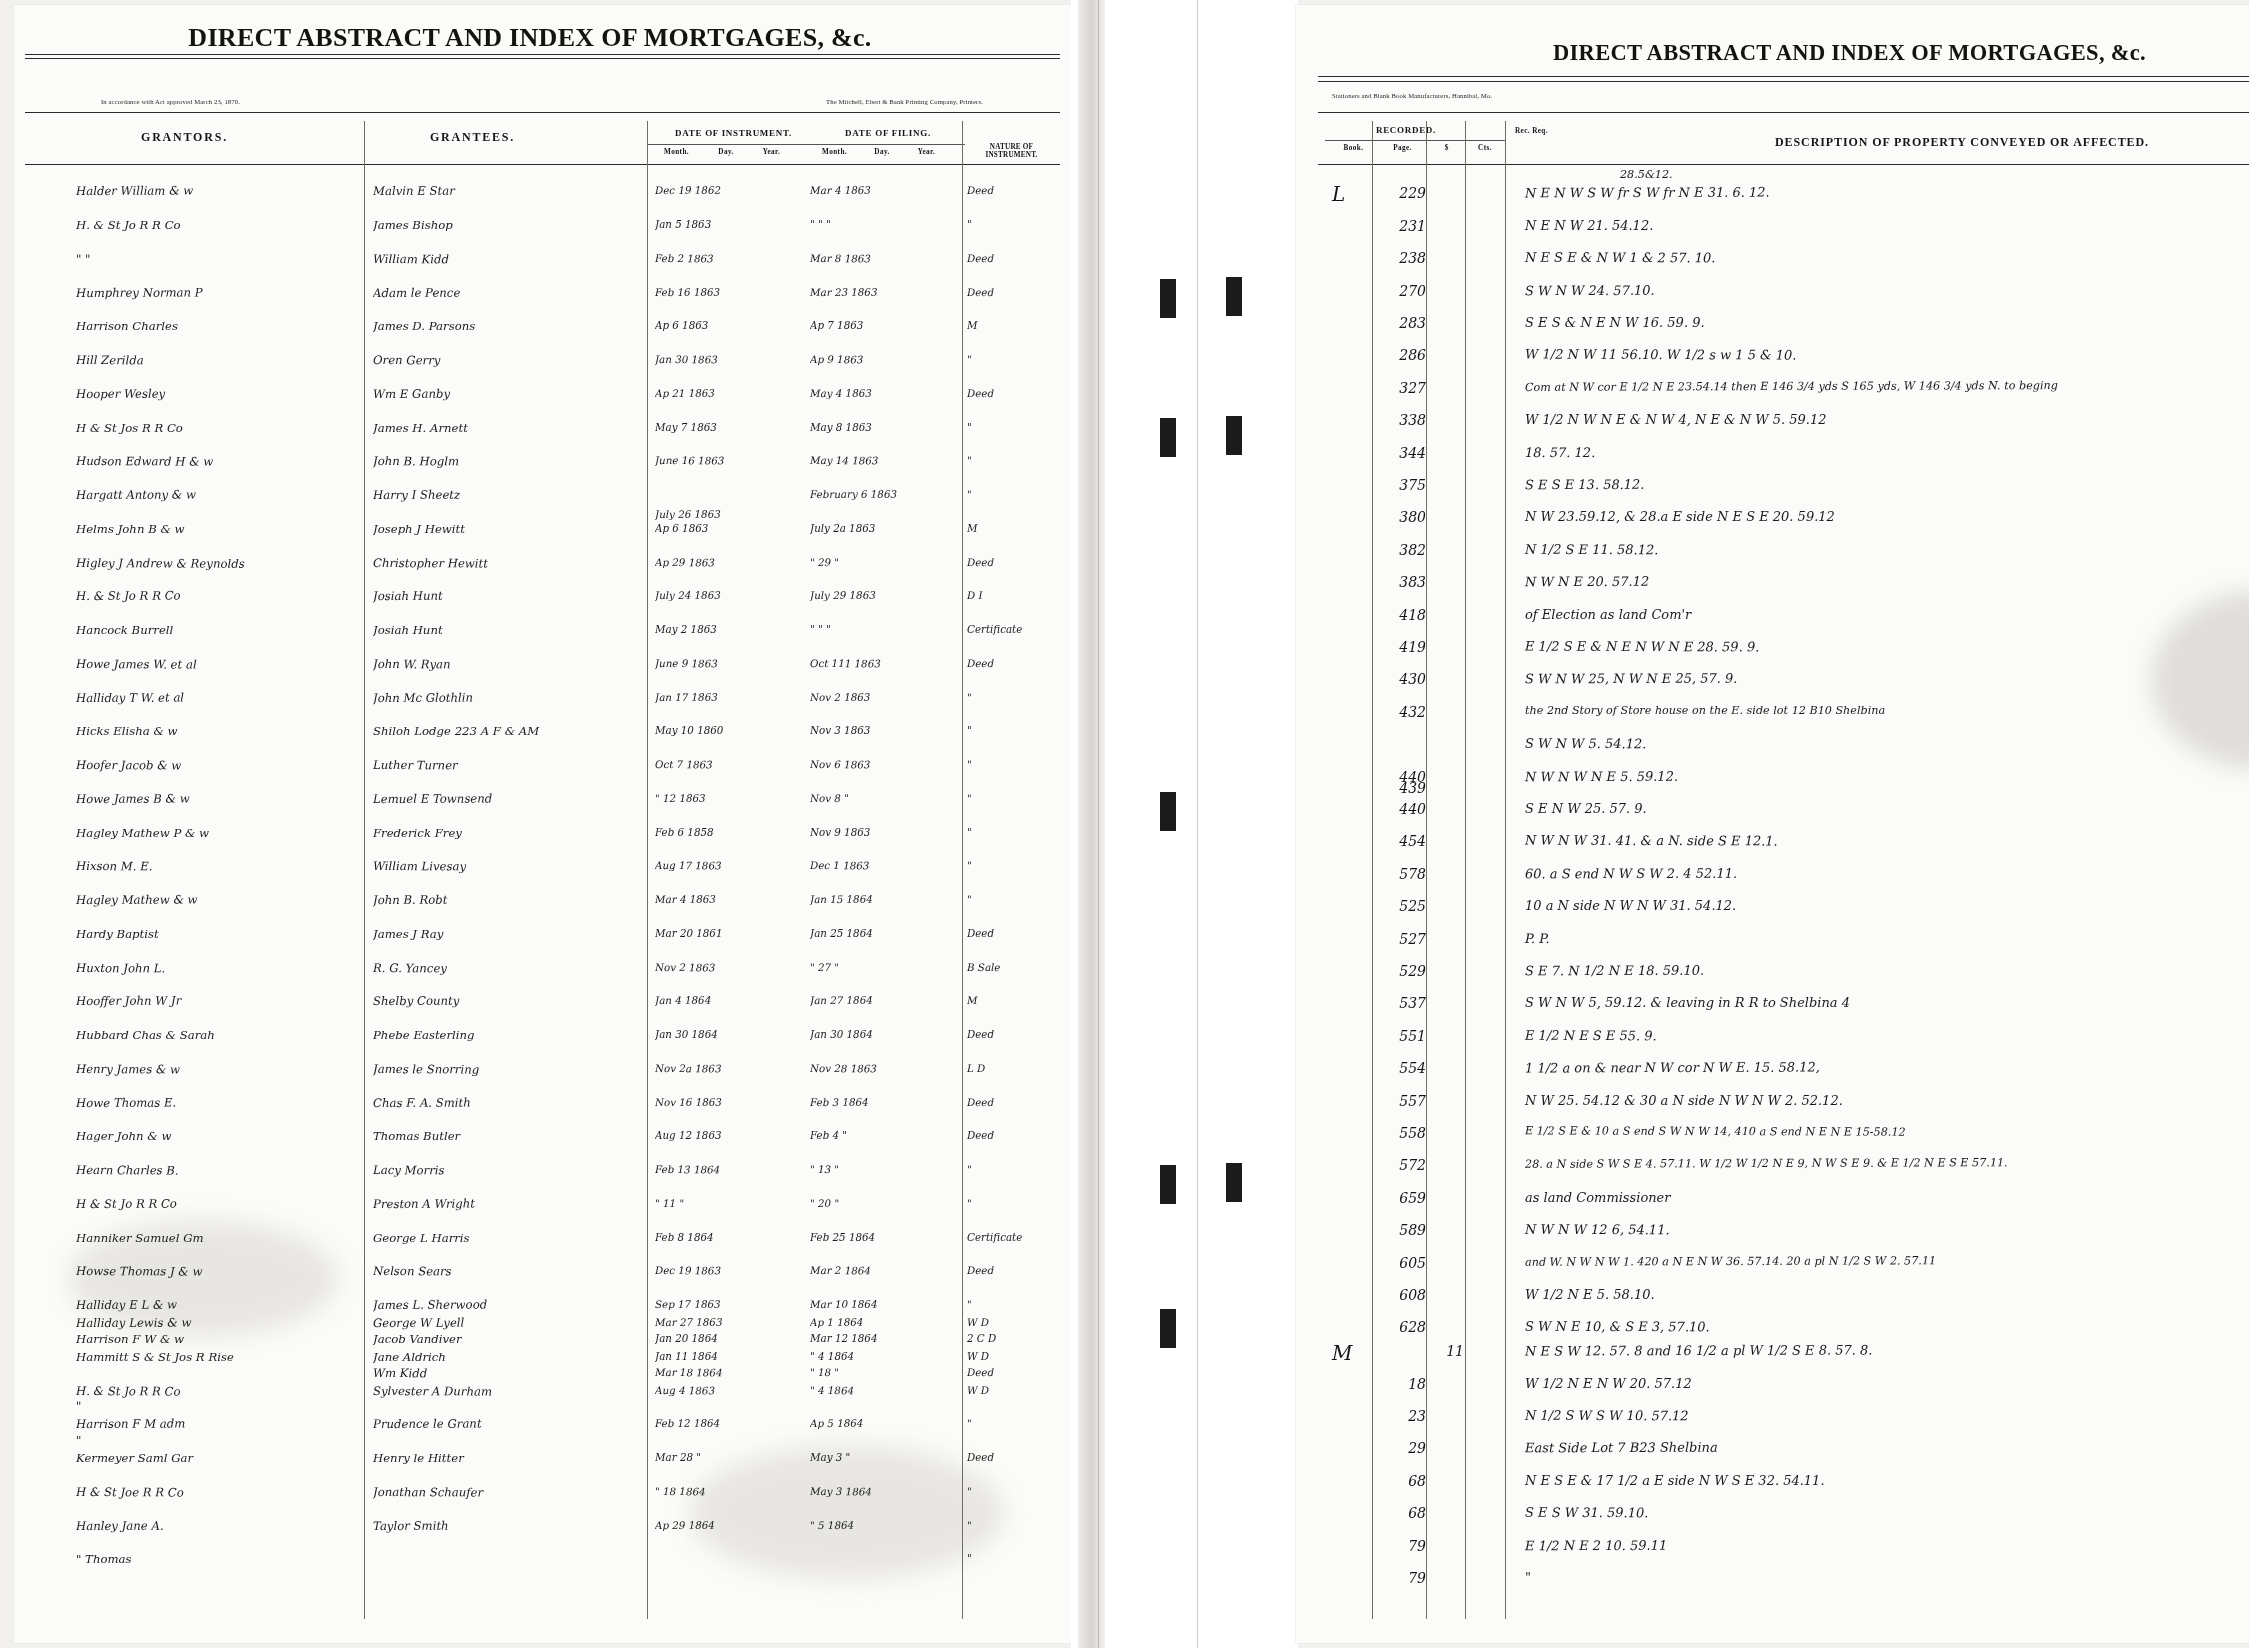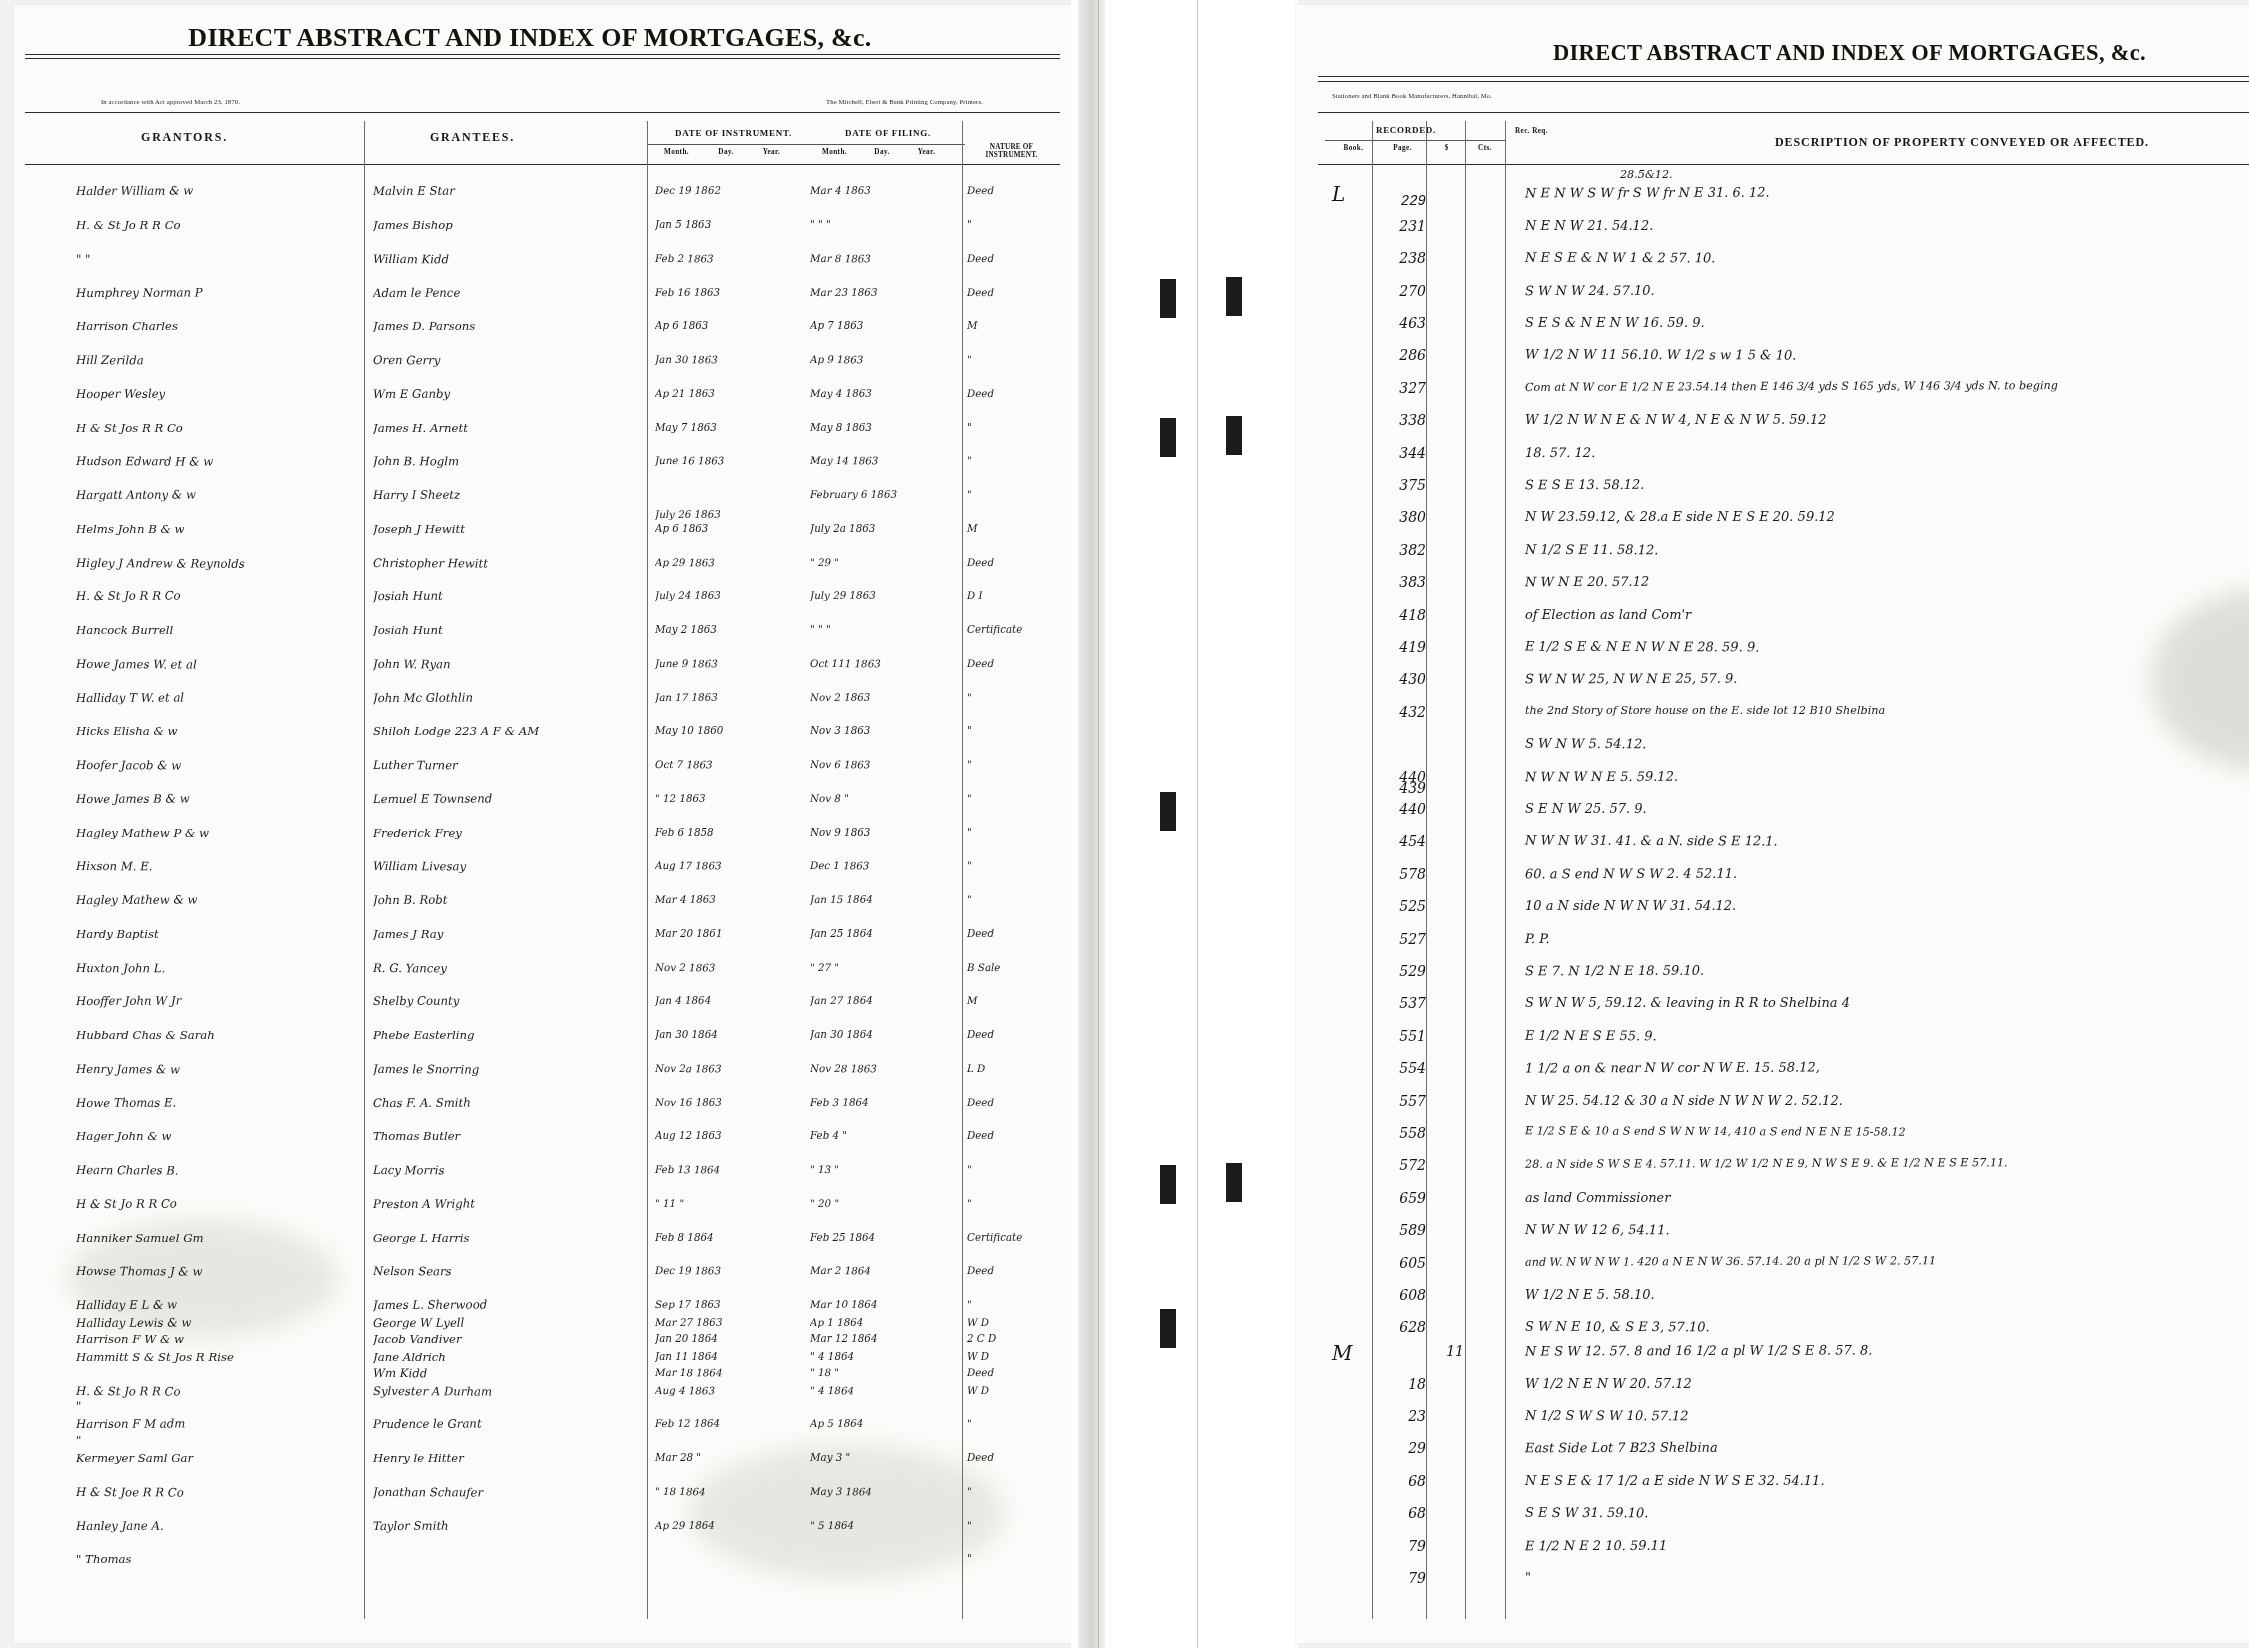--- a/index.html
+++ b/index.html
@@ -541,30 +541,30 @@
 
   <div class="vrule" style="left:1372px; top:121px; height:1498px;"></div>
   <div class="vrule" style="left:1426px; top:121px; height:1498px;"></div>
   <div class="vrule" style="left:1465px; top:121px; height:1498px;"></div>
   <div class="vrule" style="left:1505px; top:121px; height:1498px;"></div>
 
   <div class="bignum" style="left:1332px; top:182px;">L</div>
   <div class="bignum" style="left:1332px; top:1341px;">M</div>
 
   <div id="right-rows-L">
-      <div class="pgnum" style="left: 1372px; top: 193px; font-family: Liberation Mono, monospace;">229</div>
+      <div class="pgnum" style="left: 1372px; top: 185px;">229</div>
       <div class="desc sm" style="left: 1620px; top: 168px;">28.5&amp;12.</div>
       <div class="desc" style="left: 1525px; top: 185px; transform: rotate(-0.2deg);">N E N W S W fr S W fr N E 31. 6. 12.</div>
       <div class="pgnum" style="left: 1372px; top: 218px;">231</div>
       <div class="desc" style="left: 1525px; top: 218px; transform: rotate(0deg);">N E N W 21. 54.12.</div>
       <div class="pgnum" style="left: 1372px; top: 250px;">238</div>
       <div class="desc" style="left: 1525px; top: 250px; transform: rotate(0.2deg);">N E S E &amp; N W 1 &amp; 2  57. 10.</div>
       <div class="pgnum" style="left: 1372px; top: 283px;">270</div>
       <div class="desc" style="left: 1525px; top: 283px; transform: rotate(-0.2deg);">S W N W 24. 57.10.</div>
-      <div class="pgnum" style="left: 1372px; top: 315px;">463</div>
+      <div class="pgnum" style="left: 1372px; top: 315px;">283</div>
       <div class="desc" style="left: 1525px; top: 315px; transform: rotate(0deg);">S E S &amp; N E N W 16. 59. 9.</div>
       <div class="pgnum" style="left: 1372px; top: 347px;">286</div>
       <div class="desc" style="left: 1525px; top: 347px; transform: rotate(0.2deg);">W 1/2 N W 11 56.10. W 1/2 s w 1 5 &amp; 10.</div>
       <div class="pgnum" style="left: 1372px; top: 380px;">327</div>
       <div class="desc sm" style="left: 1525px; top: 380px; transform: rotate(-0.2deg);">Com at N W cor E 1/2 N E 23.54.14  then E 146 3/4 yds  S 165 yds, W 146 3/4 yds  N. to beging</div>
       <div class="pgnum" style="left: 1372px; top: 412px;">338</div>
       <div class="desc" style="left: 1525px; top: 412px; transform: rotate(0deg);">W 1/2 N W N E &amp; N W 4,  N E &amp; N W 5. 59.12</div>
       <div class="pgnum" style="left: 1372px; top: 445px;">344</div>
       <div class="desc" style="left: 1525px; top: 445px; transform: rotate(0.2deg);">18. 57. 12.</div>
       <div class="pgnum" style="left: 1372px; top: 477px;">375</div>

